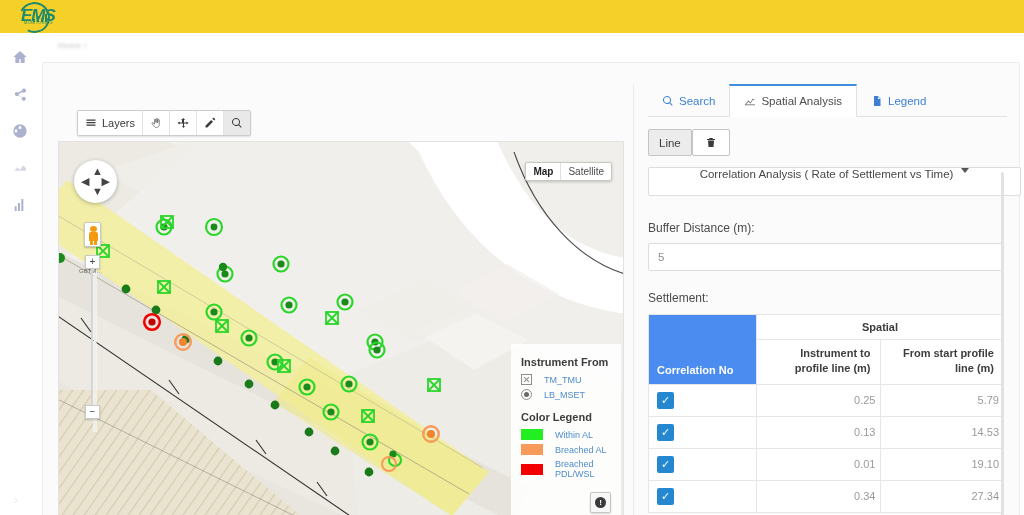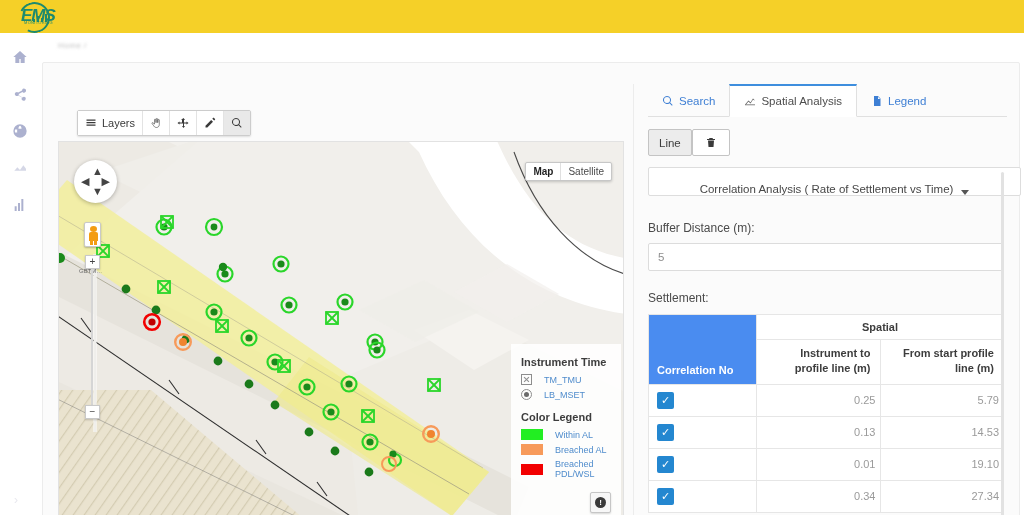--- a/index.html
+++ b/index.html
@@ -243,21 +243,21 @@
     background: #ececec; border: 1px solid #c4c4c4; border-radius: 2px;
     font-size: 11.5px; color: #3d3d3d;
     display: flex; align-items: center; justify-content: center;
   }
   .gbtn.plain { background: #fff; min-width: 38px; }
   .gbtn svg { width: 12px; height: 13px; fill: #3a3a3a; }
 
   .selector {
     margin-top: 11px; height: 29px; width: 373px;
     background: #fff; border: 1px solid #ddd; border-radius: 2px;
-    display: flex; align-items: flex-end; justify-content: center; gap: 8px;
+    display: flex; align-items: flex-start; justify-content: center; gap: 8px;
     font-size: 11.5px; color: #474747;
   }
   .caret { width:0; height:0; border-left:4px solid transparent; border-right:4px solid transparent; border-top:5px solid #555; }
 
   .field-label {
     margin-top: 25px; font-size: 12px; color: #4a4a4a;
   }
   .text-input {
     margin-top: 8px; width: 356px; height: 28px;
     border: 1px solid #dcdcdc; border-radius: 2px; background: #fff;
@@ -598,21 +598,21 @@
         </div>
 
         <div class="zoom-ctl">
           <div class="zoom-btn">+</div>
           <div class="zoom-track"></div>
           <div class="zoom-btn zoom-out-btn">−</div>
         </div>
         <div class="copyrt">GBTM…</div>
 
         <div class="legend">
-          <h4>Instrument Time</h4>
+          <h4>Instrument From</h4>
           <div class="legend-row">
             <div class="sq-x"></div>
             <span>TM_TMU</span>
           </div>
           <div class="legend-row">
             <div class="circ-dot"></div>
             <span>LB_MSET</span>
           </div>
           <h4 class="second">Color Legend</h4>
           <div class="legend-row">

